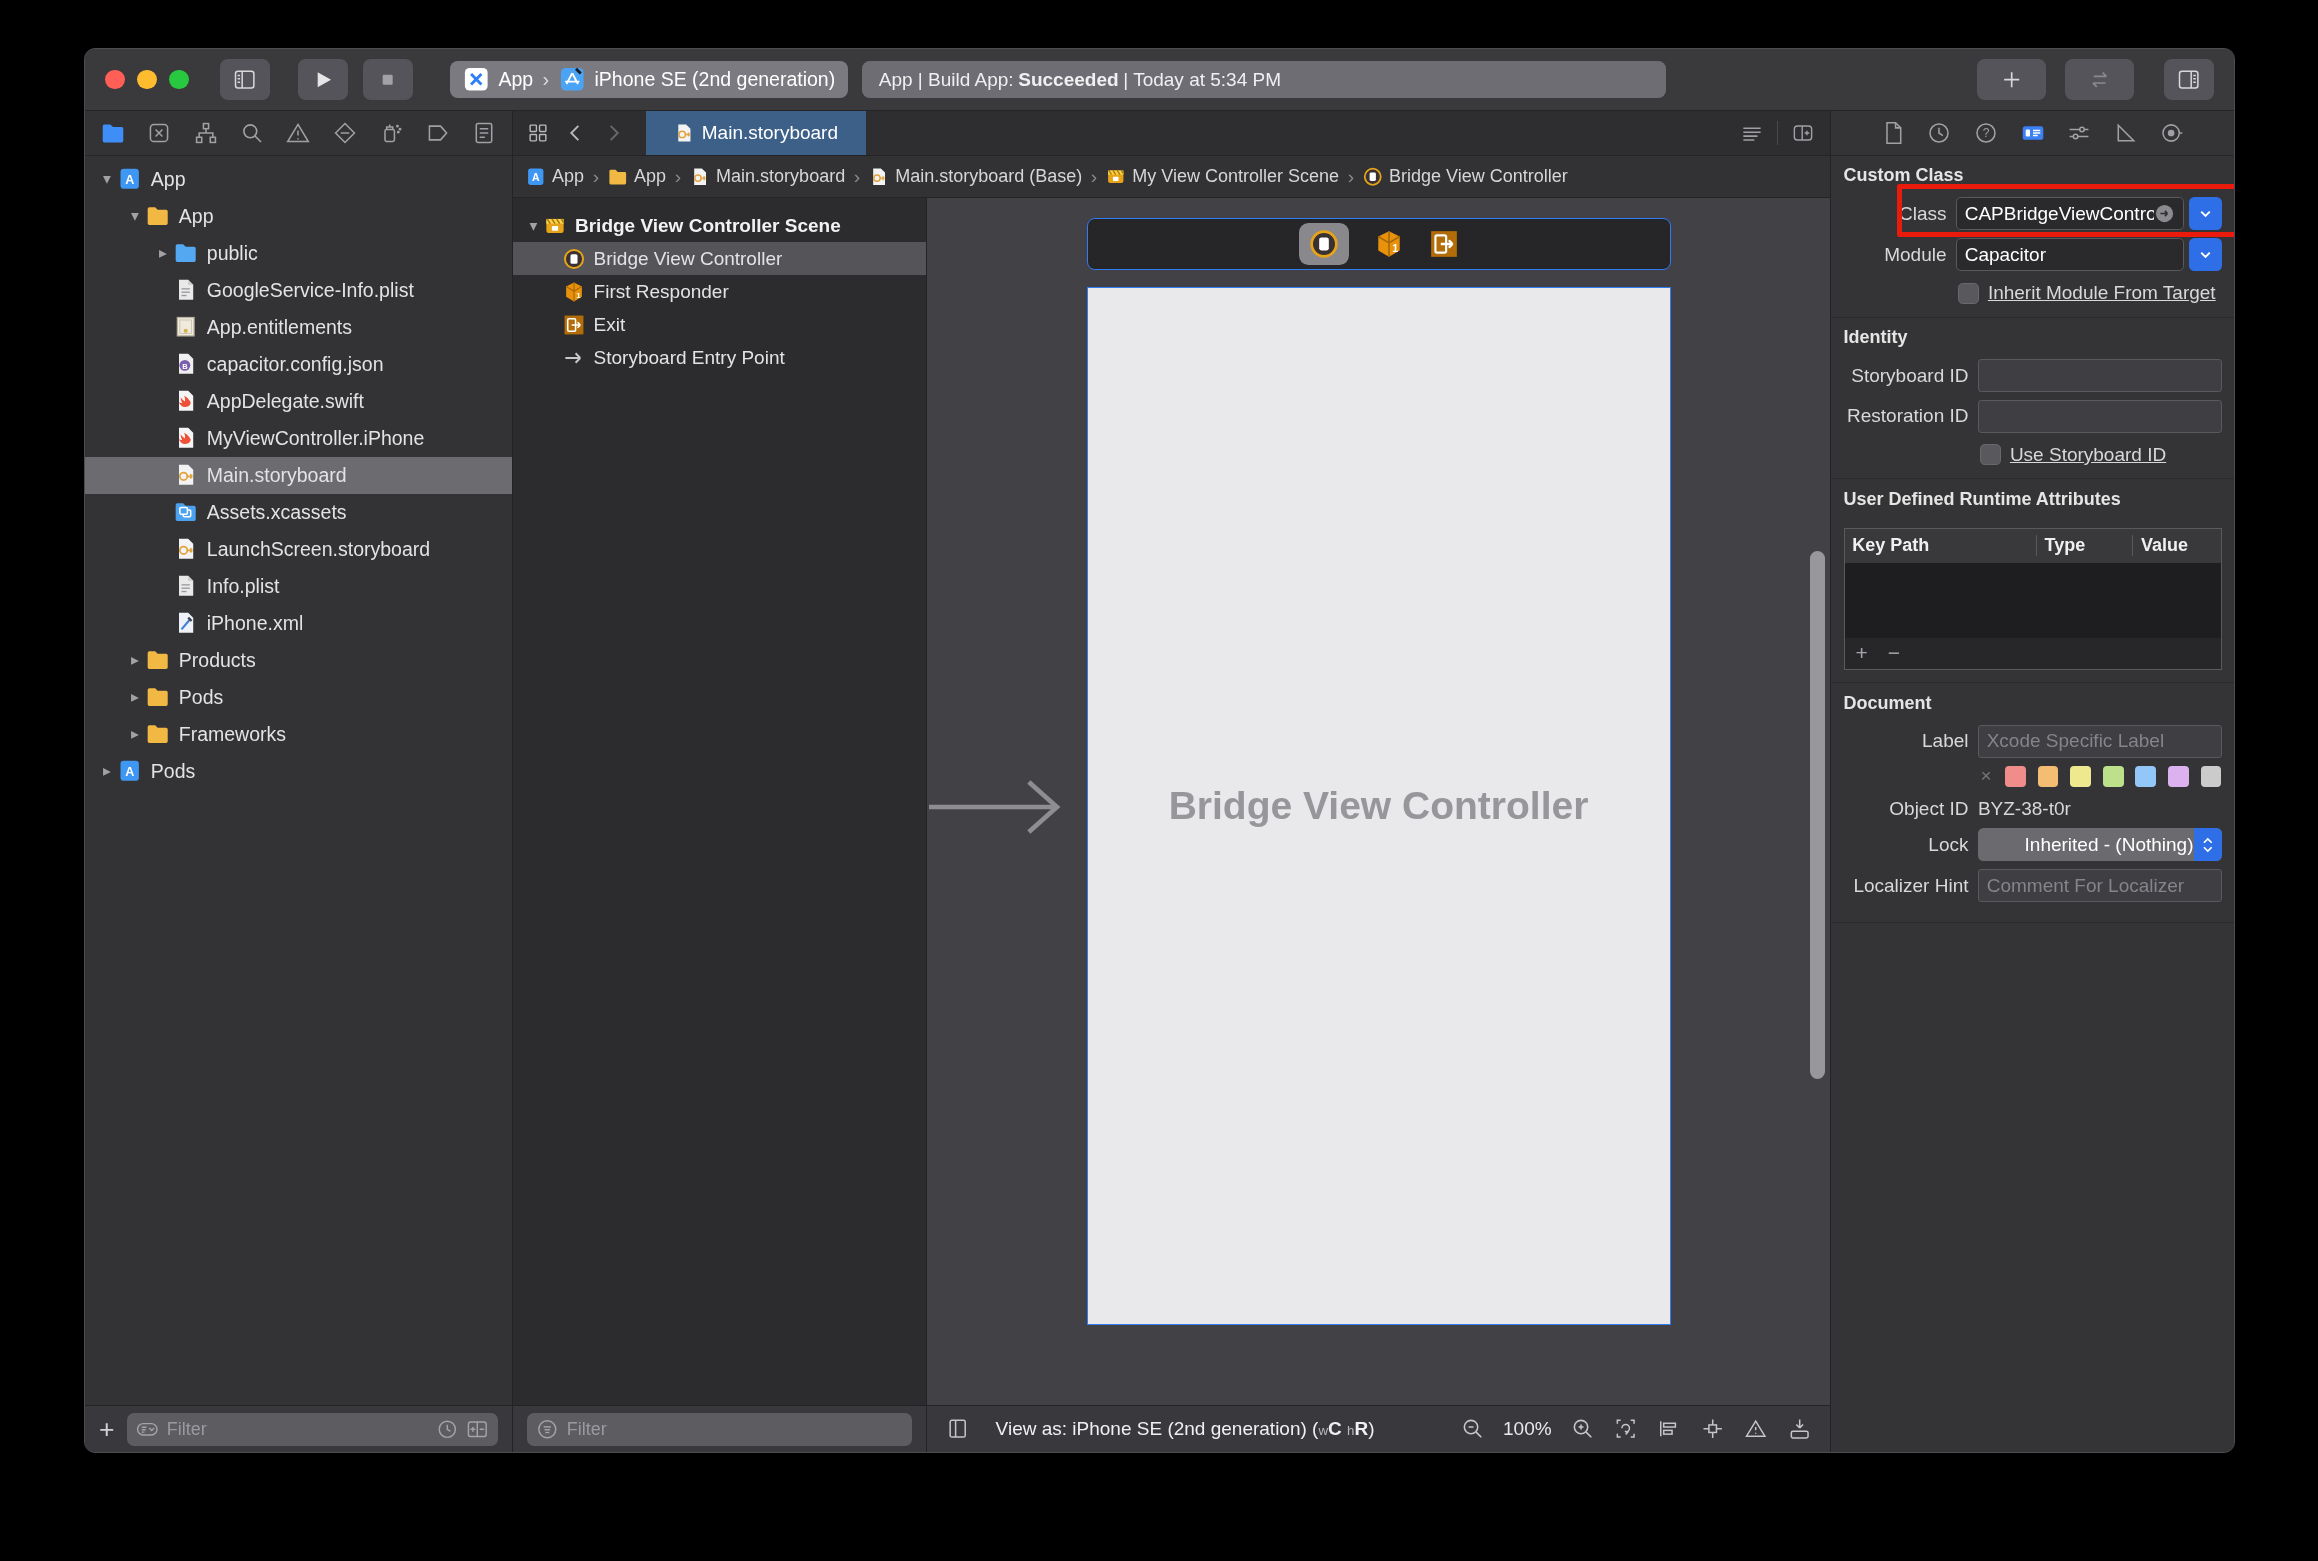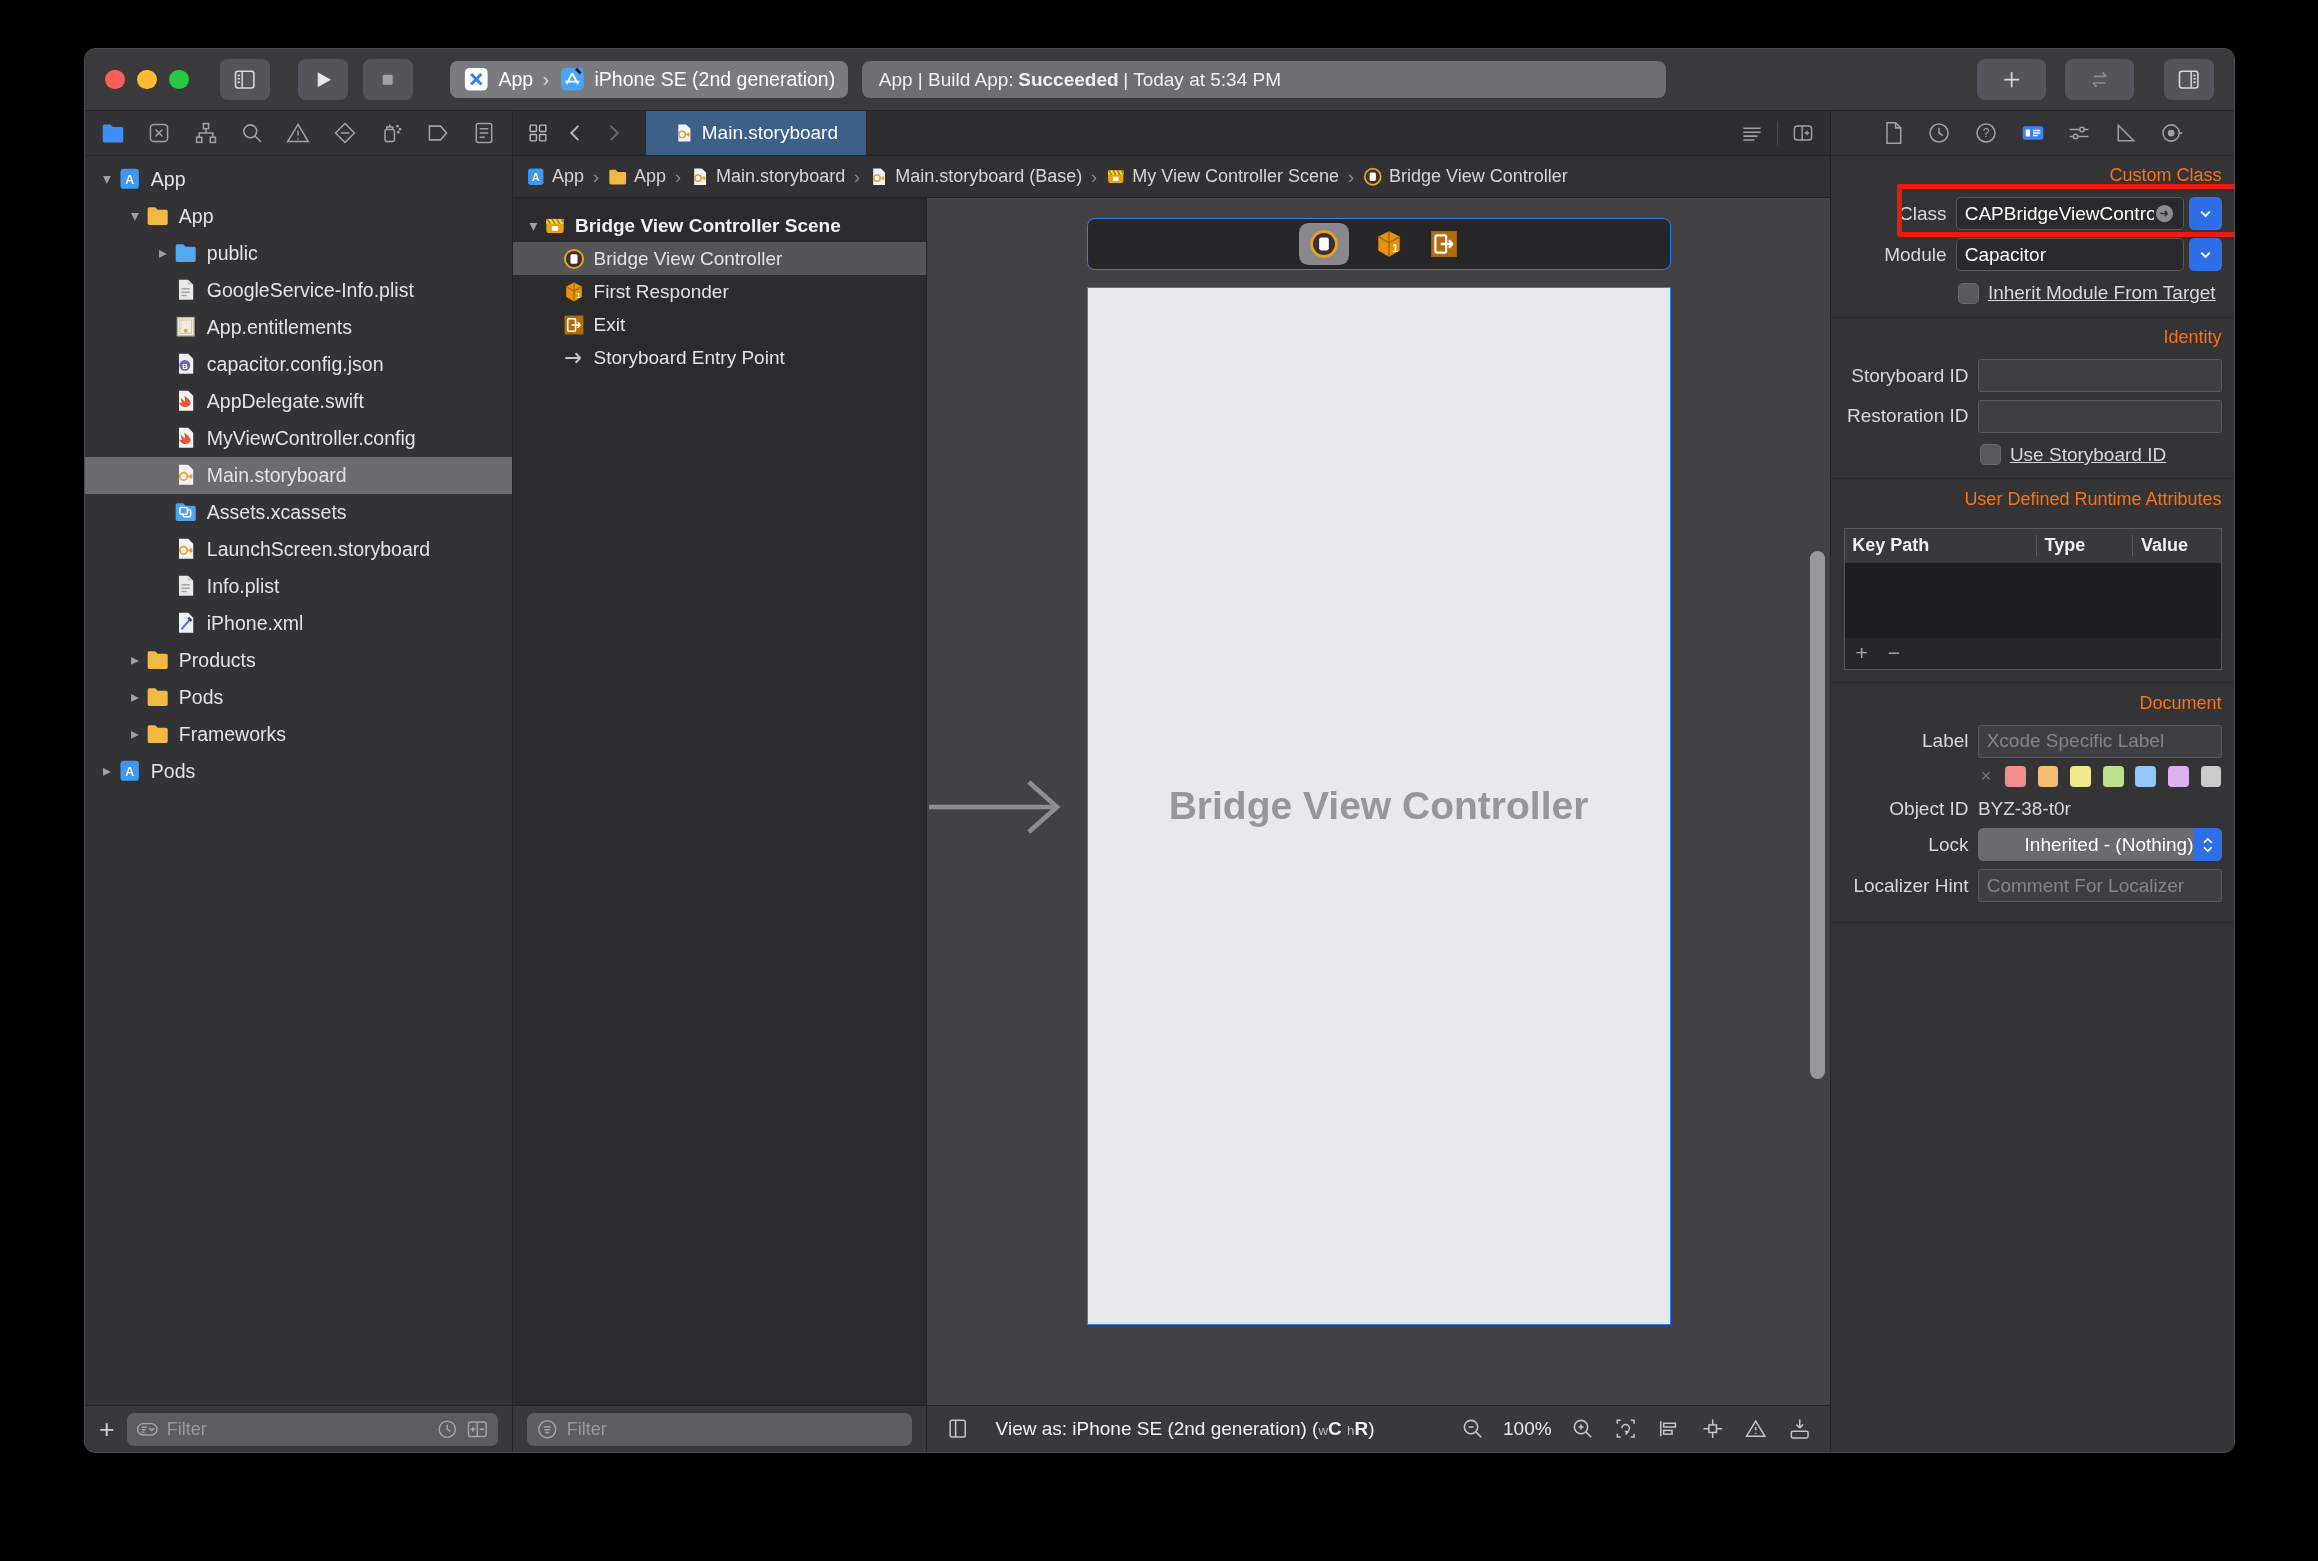--- a/index.html
+++ b/index.html
@@ -82,21 +82,21 @@
   .canvas-bar .ic { width:23.4px; height:23.4px; }
   .viewas { color:#f0f0f2; margin-left:6.2px; white-space:nowrap; }
   .trait-s { font-size:13.3px; color:#b9b9bc; }
   .trait-b { font-weight:bold; color:#f0f0f2; }
   .zoomgrp { margin-left:auto; display:flex; align-items:center; gap:19px; }
   .icongrp { display:flex; align-items:center; gap:20px; }
 
   
   .insp-content { flex:1; position:relative; font-size:19px; }
   .sec { padding:9.4px 12.5px 12.5px; border-bottom:1.6px solid #2a292c; }
-  .sec-title { font-weight:normal; font-size:18px; color:#f97316; margin-bottom:11px;text-align:right; }
+  .sec-title { font-weight:bold; font-size:18px; color:#e5e5e5; margin-bottom:11px; }
   .frow { display:flex; align-items:center; margin-bottom:7.8px; }
   .flabel { width:103px; text-align:right; margin-right:9.4px; color:#d8d8da; flex:0 0 103px; }
   .flabel.w { width:125px; flex-basis:125px; }
   .field { flex:1; height:33px; background:#2a292c; border:0.8px solid #5a595e; border-radius:4.7px; display:flex; align-items:center; padding:0 7.8px; color:#fff; min-width:0; }
   .field.lite { background:#3f3e42; border-radius:3.1px; }
   .fval { flex:1; white-space:nowrap; overflow:hidden; }
   .ph { color:#85848a; }
   .arrow-circ { width:21px; height:21px; flex:0 0 21px; }
   .ddbtn { width:33px; height:33px; background:#2e6fe8; border-radius:5.5px; margin-left:4.7px; display:flex; align-items:center; justify-content:center; flex:0 0 33px; }
   .ddbtn svg { width:17px; height:17px; }
@@ -368,21 +368,21 @@
             <span class="tlabel">AppDelegate.swift</span>
           </div>
           <div class="trow" style="padding-left:67px">
             <span class="disc"></span>
             <span class="ic">
               <svg viewBox="0 0 28 28">
                 <path d="M6 2h11l6 6v18H6z" fill="#f5f5f5"></path>
                 <path d="M10 21c6 2 10-1 10-5 0 0-2-5-8-8 2 4 1 7 1 7s-3-2-5-5c0 4 2 7 2 7s-2 0-4-1c1 3 4 5 4 5z" fill="#ef5138"></path>
               </svg>
             </span>
-            <span class="tlabel">MyViewController.config</span>
+            <span class="tlabel">MyViewController.iPhone</span>
           </div>
           <div class="trow sel" style="padding-left:67px">
             <span class="disc"></span>
             <span class="ic">
               <svg viewBox="0 0 28 28">
                 <path d="M6 2h11l6 6v18H6z" fill="#f3f3f4"></path>
                 <circle cx="11.5" cy="16" r="4.5" fill="none" stroke="#e2a33a" stroke-width="2"></circle>
                 <path d="M15 16h7m0 0l-2.5-2.5M22 16l-2.5 2.5" stroke="#e2a33a" stroke-width="2" fill="none"></path>
               </svg>
             </span>

